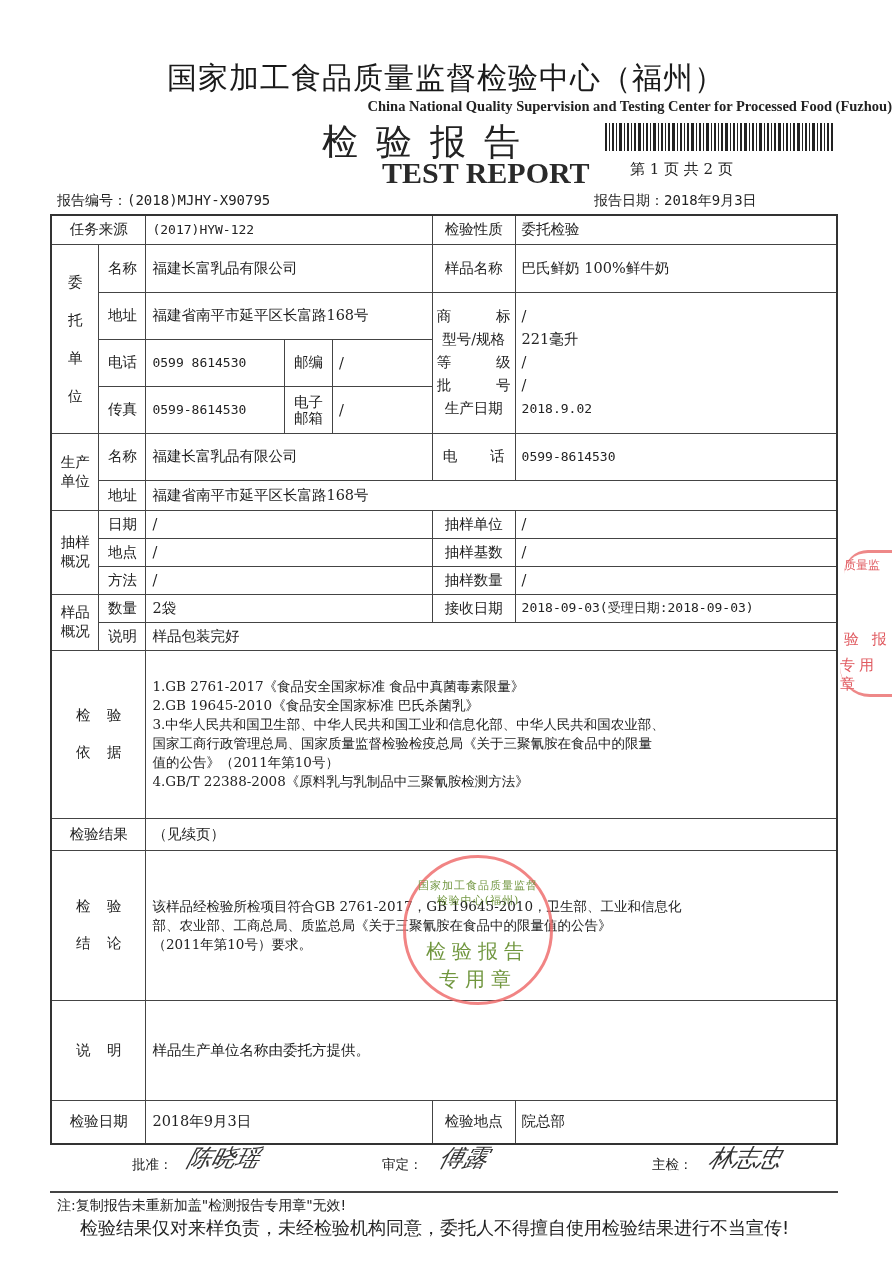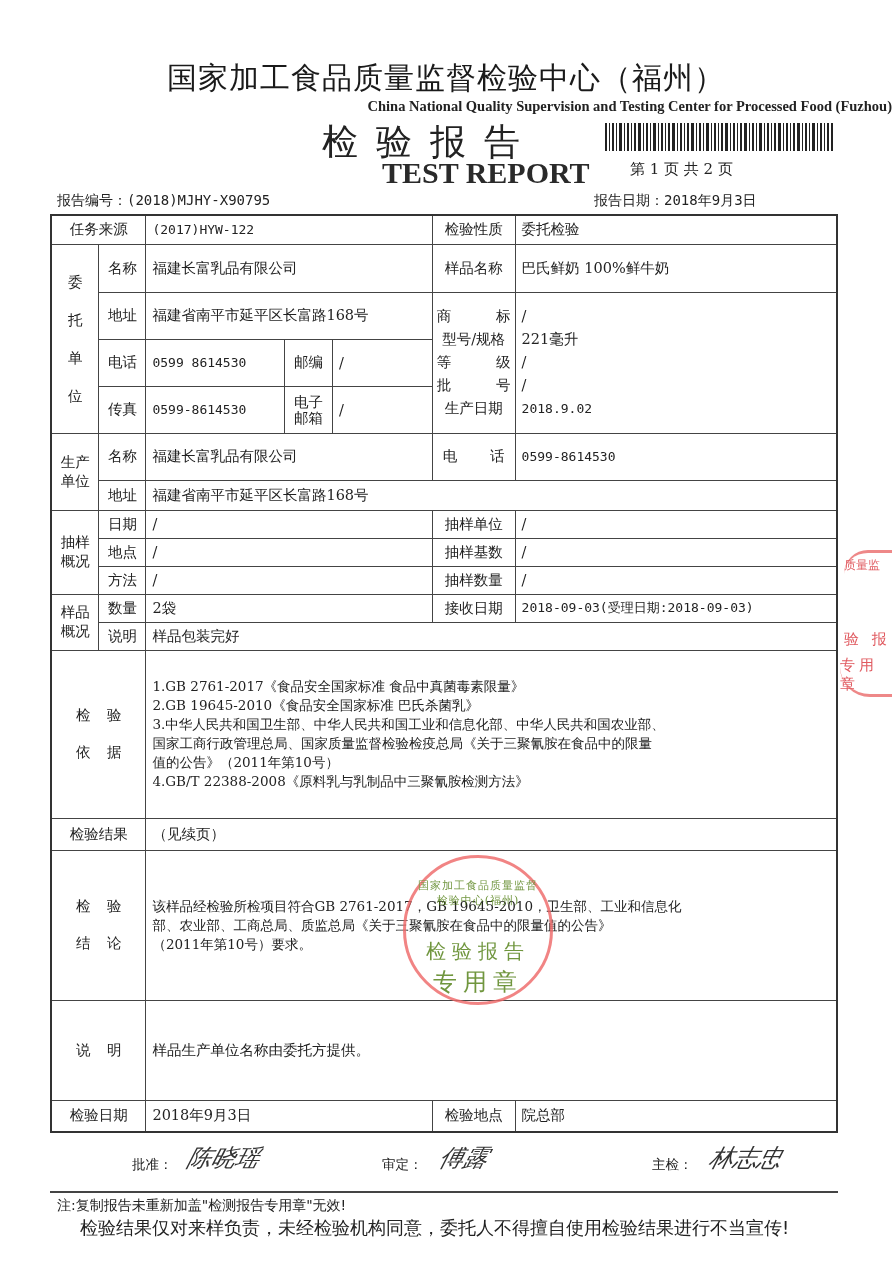--- a/index.html
+++ b/index.html
@@ -20,21 +20,21 @@
   td.lbl { text-align:center; white-space:nowrap; padding:0 2px; }
   td.vlbl { text-align:center; padding:0; }
   .vstack span { display:block; }
   .mono { font-family:"DejaVu Sans Mono","Liberation Mono",monospace; font-size:13px; }
   .spread { display:flex; justify-content:space-between; padding:0 4px; }
   .thick-top td { border-top:2px solid #333; }
 
   .basis-lines div { line-height:19px; font-size:13.5px; }
   .stamp { position:absolute; left:403px; top:855px; width:144px; height:144px; border:3px solid #e66; border-radius:50%; color:#4d7c0f; opacity:0.8; }
   .stamp .t1 { position:absolute; top:80px; width:100%; text-align:center; font-size:20px; letter-spacing:6px; }
-  .stamp .t2 { position:absolute; top:108px; width:100%; text-align:center; font-size:24px; letter-spacing:6px; }
+  .stamp .t2 { position:absolute; top:108px; width:100%; text-align:center; font-size:20px; letter-spacing:6px; }
   .stamp .arc { position:absolute; top:20px; left:10px; width:124px; text-align:center; font-size:11px; letter-spacing:1px; }
   .side-stamp { position:absolute; left:838px; top:538px; width:60px; height:152px; border-left:none; color:#e05a60; font-size:14px; }
   .side-stamp .a { position:absolute; top:12px; left:6px; border-top:3px solid #e88; border-radius:30px 0 0 0; width:50px; padding-top:4px; font-size:12px; }
   .side-stamp .b { position:absolute; top:92px; left:6px; font-size:15px; letter-spacing:4px; }
   .side-stamp .c { position:absolute; top:118px; left:2px; font-size:15px; letter-spacing:4px; border-bottom:3px solid #e88; border-radius:0 0 0 30px; width:54px; }
 
   .sign-row { left:50px; top:1146px; width:788px; height:40px; font-size:13.5px; }
   .sign-row .s { position:absolute; top:10px; }
   .sig { position:absolute; top:-4px; font-family:"DejaVu Serif",serif; font-style:italic; font-size:24px; color:#333; transform:skewX(-15deg); }
   .hr { left:50px; top:1191px; width:788px; border-top:2px solid #444; }
@@ -305,21 +305,21 @@
   <tr class="thick-top" style="height:100px">
     <td class="vlbl" colspan="2">
       <div class="spread" style="padding:0 18px">
             <span>说</span>
             <span>明</span>
           </div>
     </td>
     <td colspan="5">样品生产单位名称由委托方提供。</td>
   </tr>
 
-  <tr class="thick-top" style="height:32px">
+  <tr class="thick-top" style="height:44px">
     <td class="lbl" colspan="2">检验日期</td>
     <td colspan="3">2018年9月3日</td>
     <td class="lbl">检验地点</td>
     <td>院总部</td>
   </tr>
 </tbody>
   </table>
 
 <div class="stamp">
   <div class="arc">国家加工食品质量监督检验中心(福州)</div>

